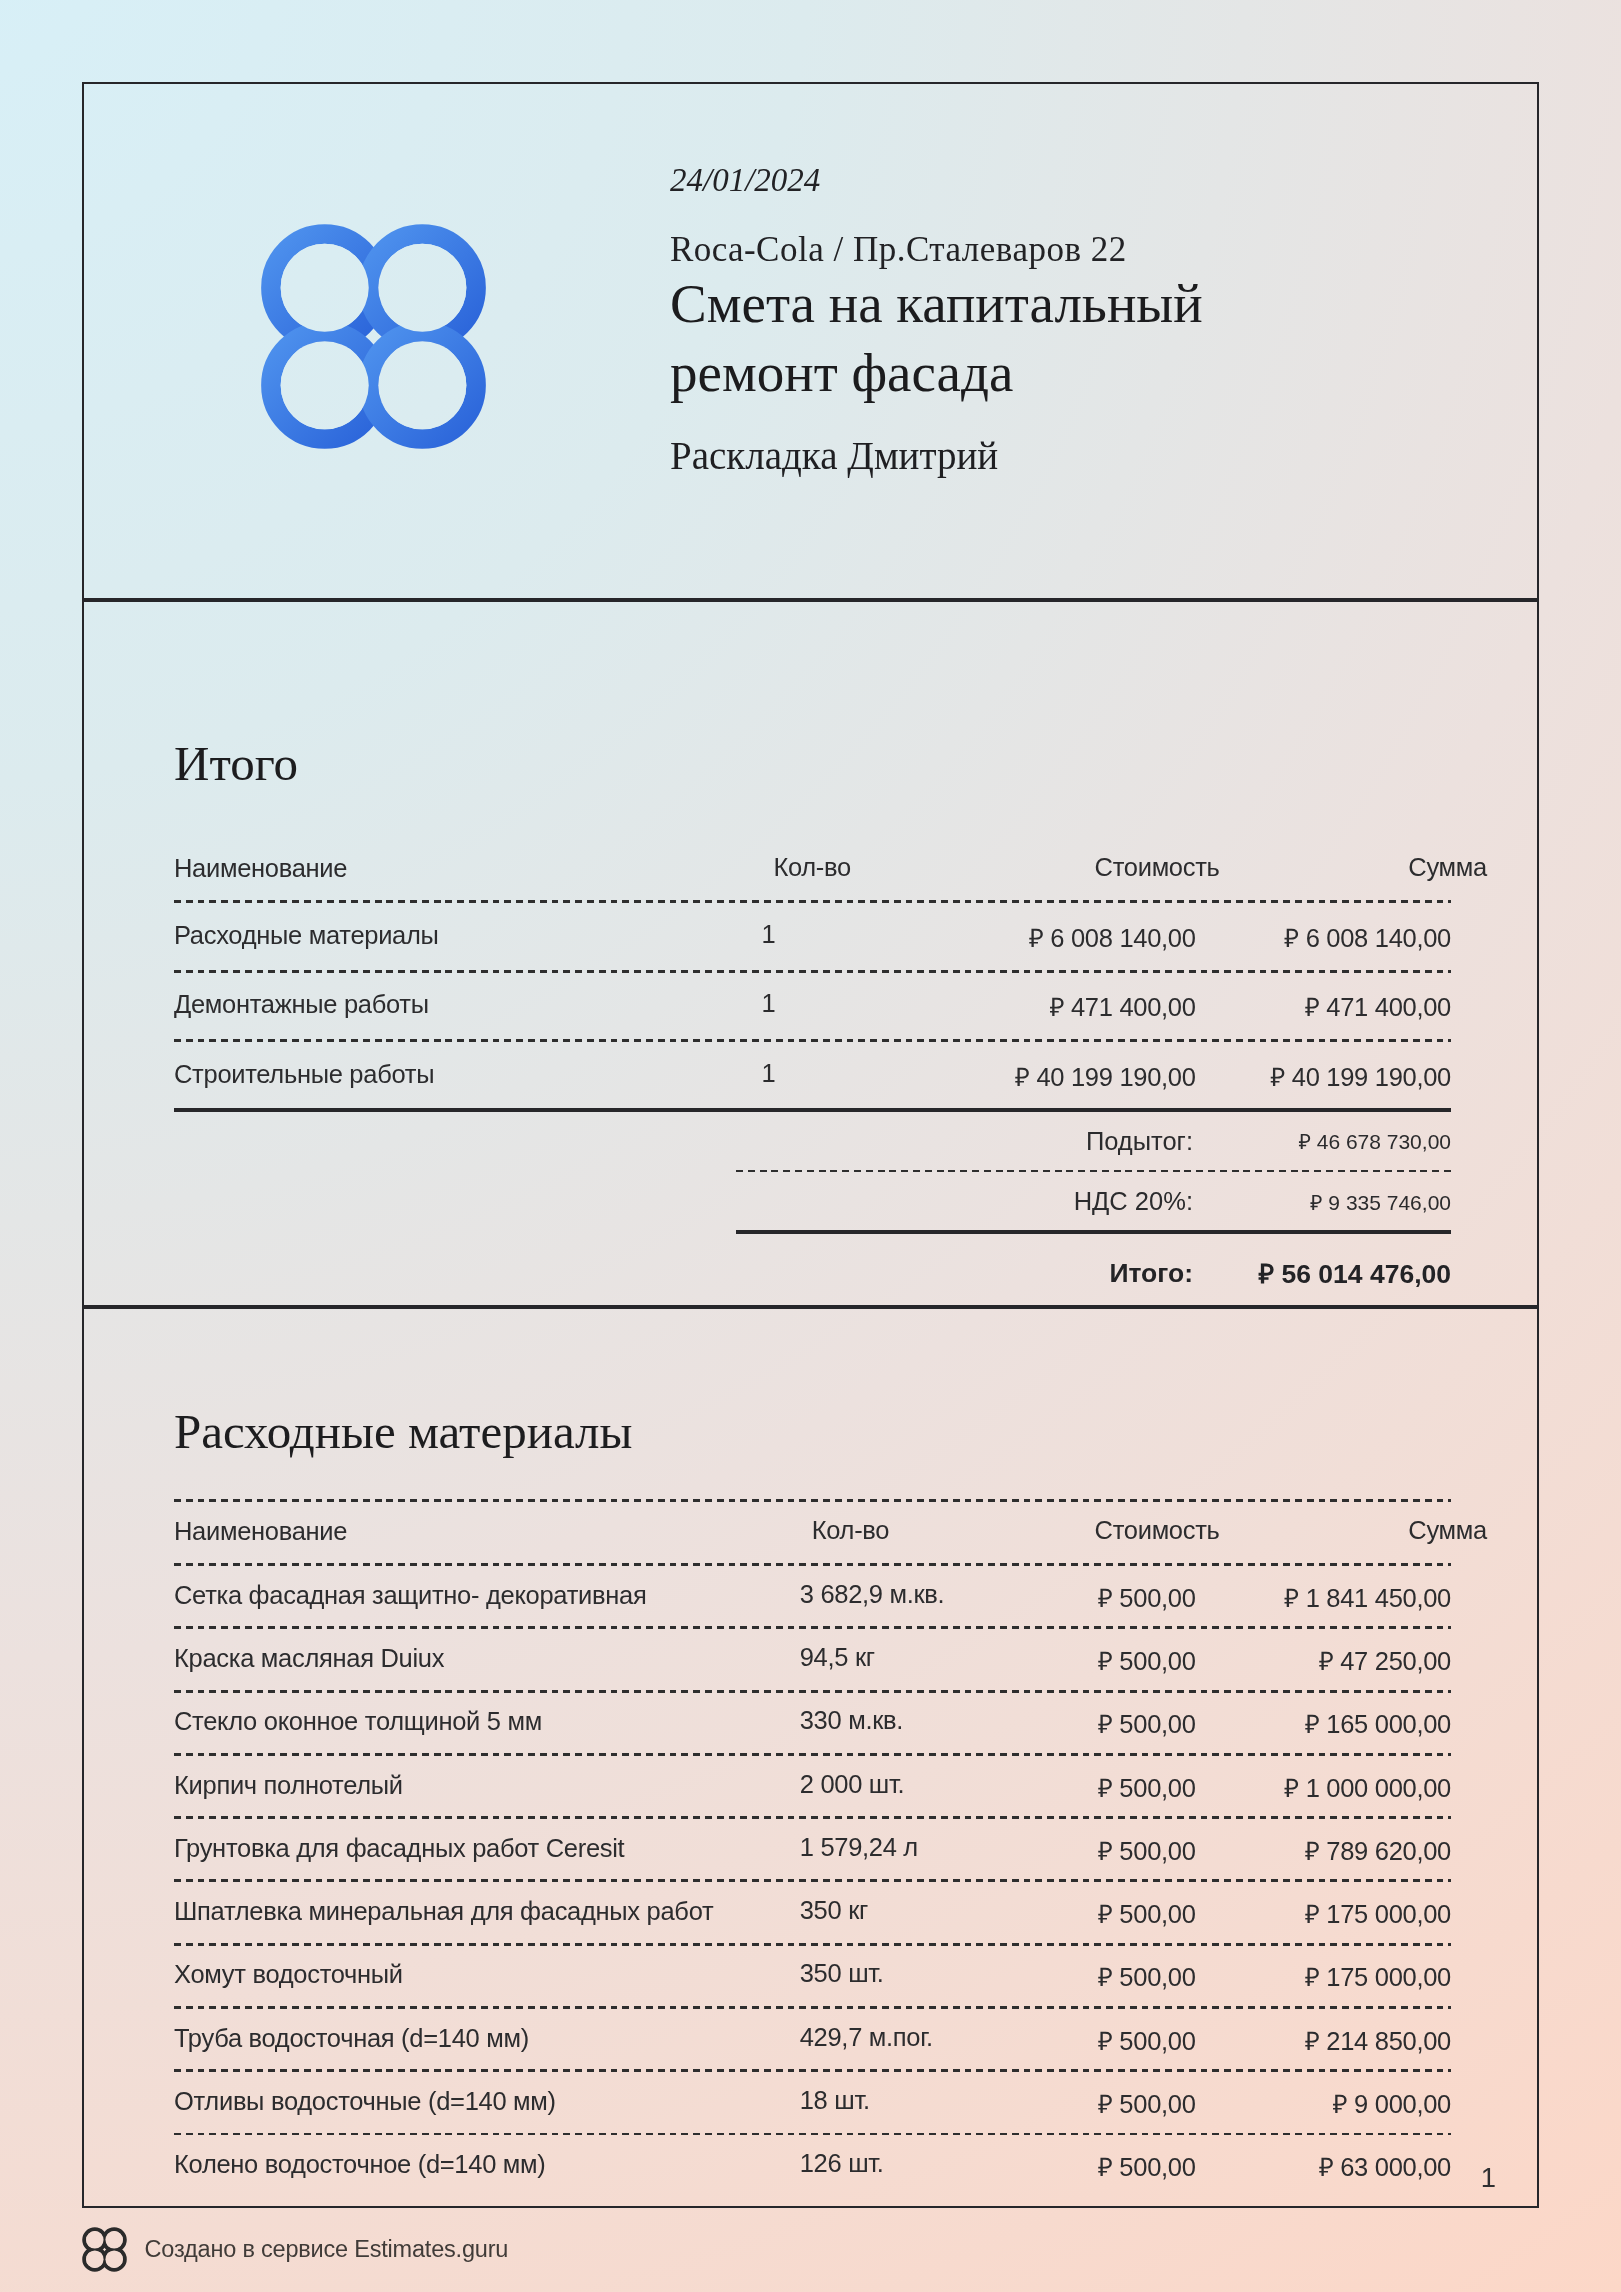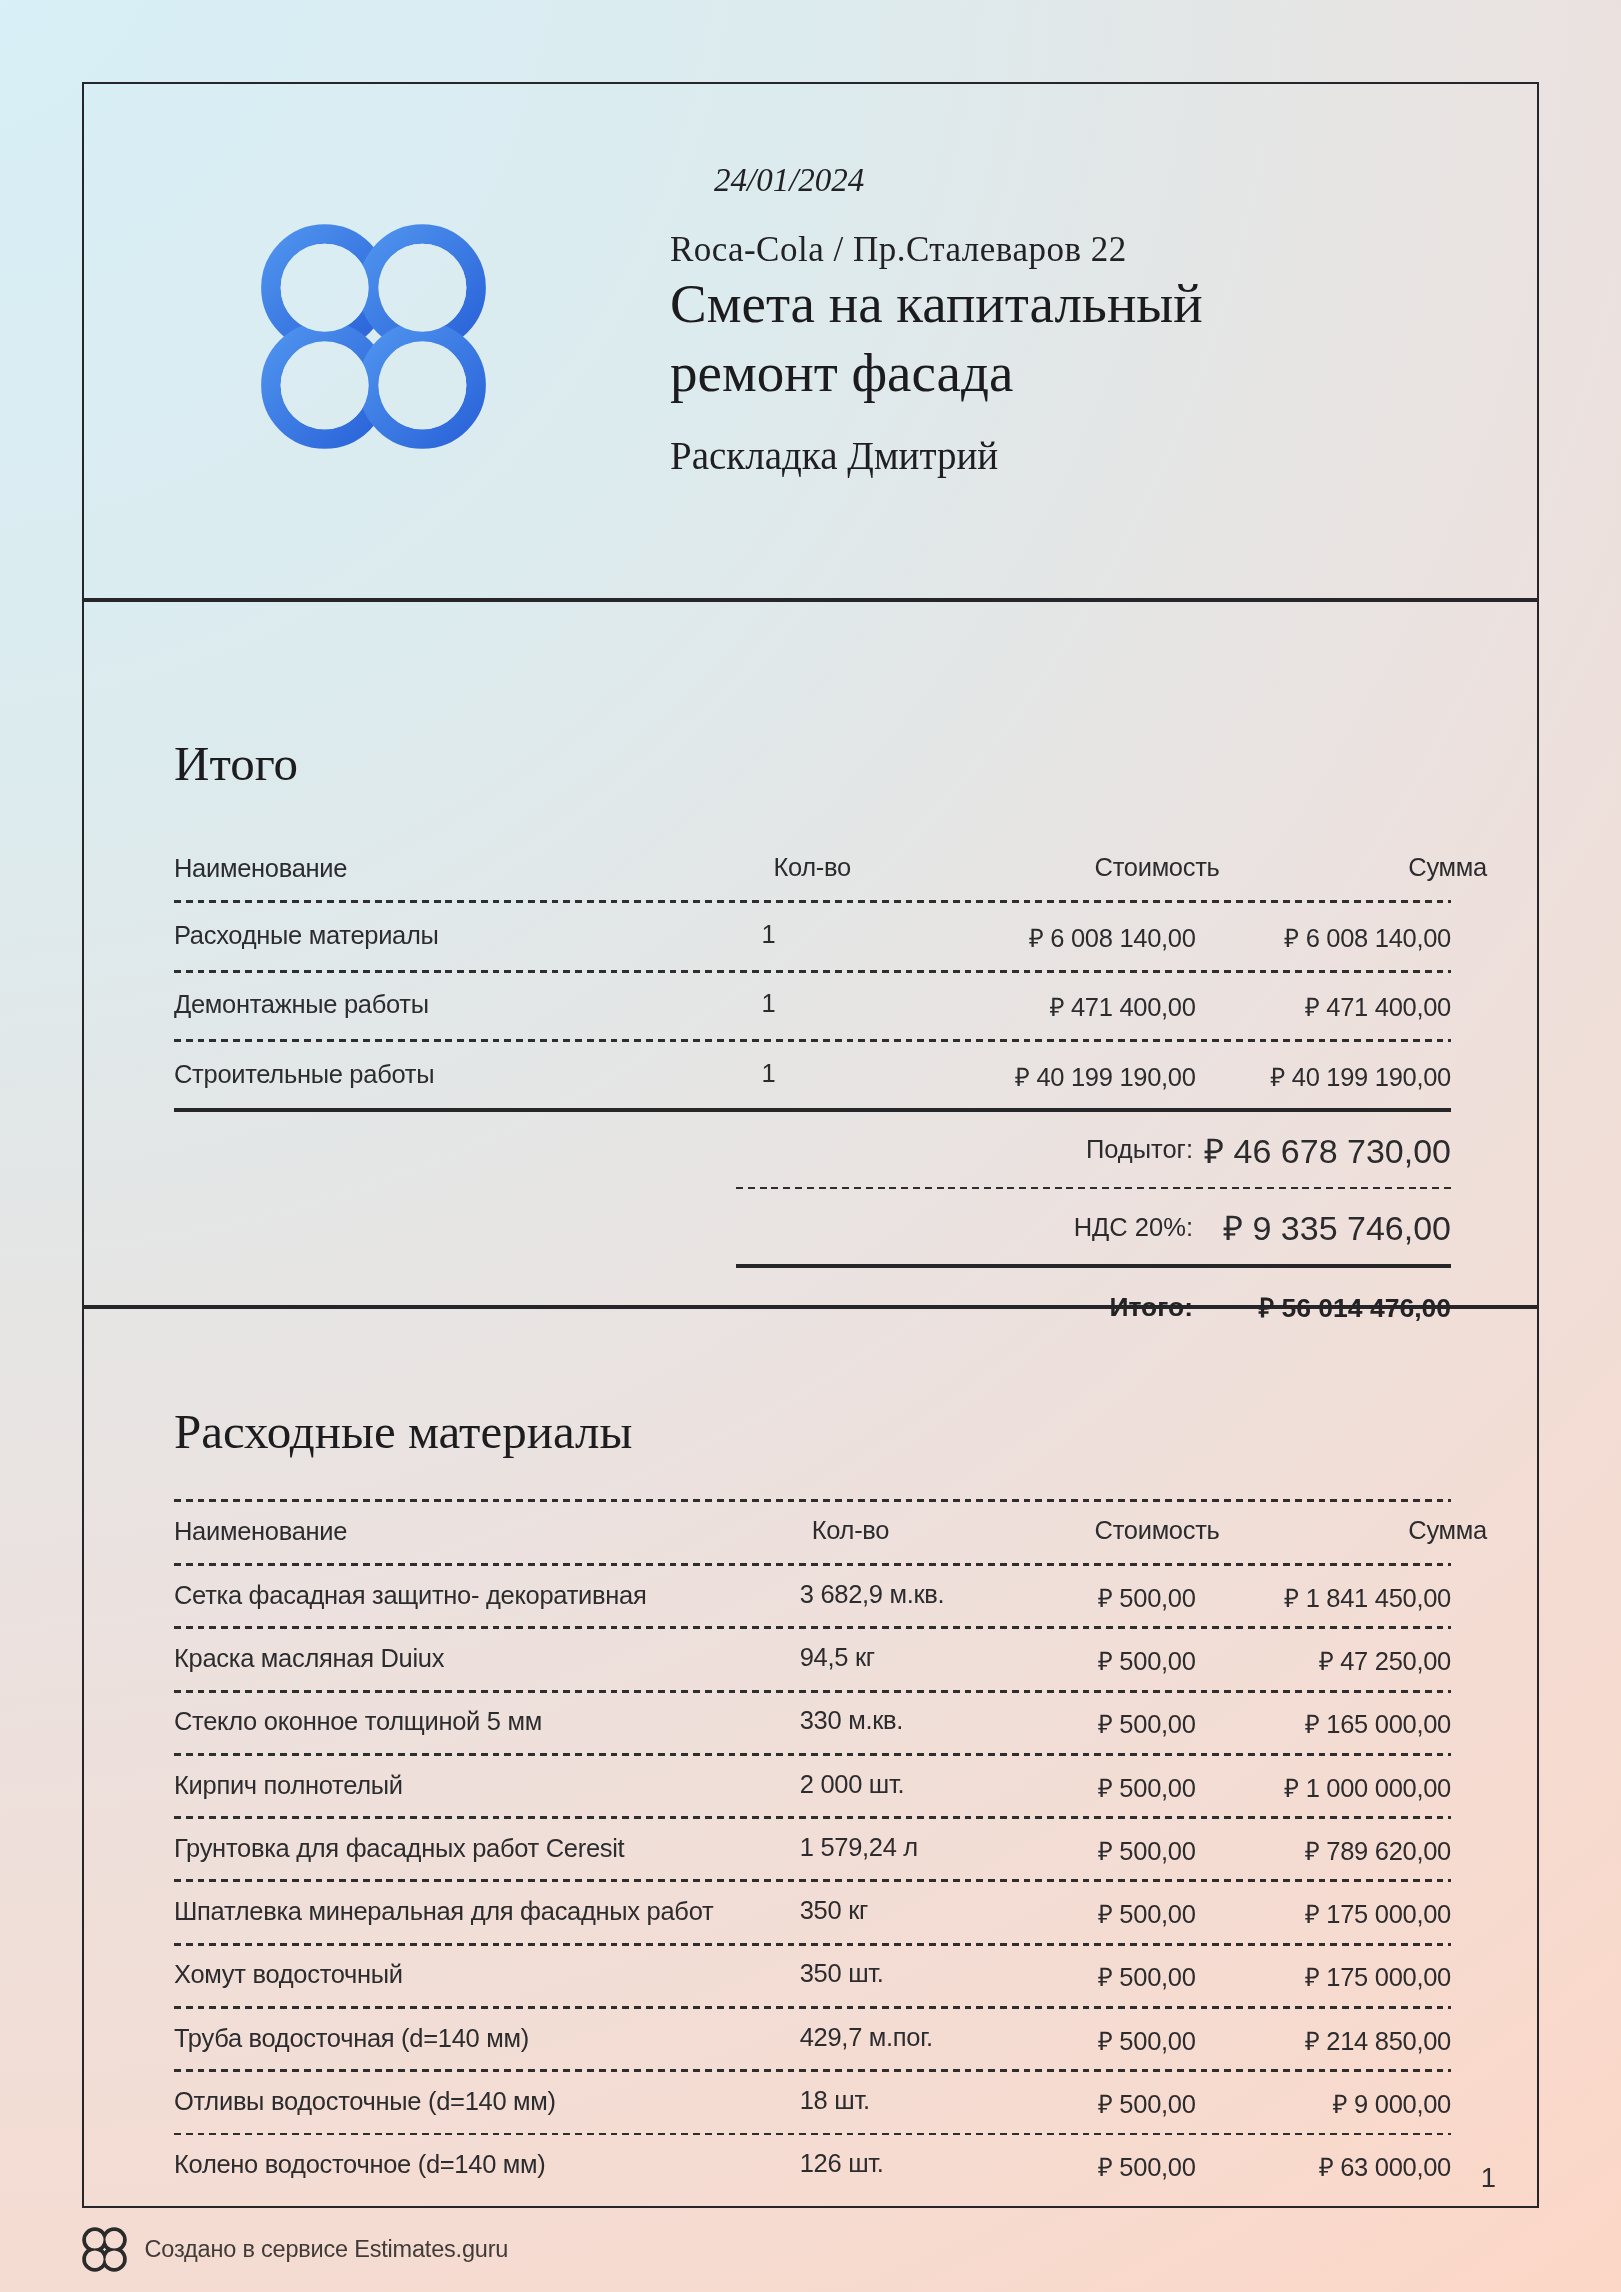--- a/index.html
+++ b/index.html
@@ -11,21 +11,21 @@
     font-family:"Liberation Sans", sans-serif;
     color:#2c2c2e;
   }
   .doc { position:absolute; left:82px; top:82px; width:1457px; }
   .box { border:2.9px solid #26262a; background:transparent; }
 
   
   .box-header { height:518px; position:relative; }
   .logo-svg { position:absolute; left:176px; top:139px; width:227px; height:227px; }
   .hdr-text { position:absolute; left:586px; top:78px; max-width:686px; }
-  .hdr-date { font-family:"Liberation Serif", serif; font-style:italic; font-size:33px; color:#222225; margin-bottom:31px;margin-left:44px; }
+  .hdr-date { font-family:"Liberation Serif", serif; font-style:italic; font-size:33px; color:#222225; margin-bottom:31px; }
   .hdr-client { font-family:"Liberation Serif", serif; font-size:35px; color:#222225; letter-spacing:0.5px; }
   .hdr-title { font-family:"Liberation Serif", serif; font-size:55px; line-height:1.25; color:#1c1c1e; margin-bottom:25.5px; }
   .hdr-manager { font-family:"Liberation Serif", serif; font-size:39px; color:#1f1f22; }
 
   
   .box-totals { height:707px; padding:86px 86px 0 90px; }
   .box-materials { height:901px; padding:94px 86px 0 90px; position:relative; }
   .section-heading { font-family:"Liberation Serif", serif; font-size:49px; font-weight:500; color:#1d1d1f; }
   .box-totals .section-heading { margin-bottom:55px;margin-top:47px; }
   .box-materials .section-heading { margin-bottom:39px; }
@@ -43,21 +43,21 @@
   .grid-t.trow .cell { padding-top:16.7px; padding-bottom:15.7px; }
   .grid-m.trow .cell { padding-top:13.7px; padding-bottom:12.7px; }
 
   .dotline { height:2.9px; background:repeating-linear-gradient(90deg,#2e2e2e 0 6.9px,transparent 6.9px 11.8px); }
   .solidline { height:3.9px; background:#27272a; }
 
   
   .subblock { margin-left:auto; width:56%; }
   .srow { display:grid; grid-template-columns:1fr 258px; align-items:center; padding:14.7px 0 13.7px 0; }
   .s-label { text-align:right; font-size:25.5px; color:#2b2b2d; }
-  .s-value { text-align:right; font-size:34px; color:#2b2b2d; white-space:nowrap; }
+  .s-value { text-align:right; font-size:21px; color:#2b2b2d; white-space:nowrap; }
   .srow-total .s-label, .srow-total .s-value { font-weight:700; font-size:26.5px; color:#232326; }
   .srow-total { padding-top:21.6px; }
 
   .page-number { position:absolute; right:41px; bottom:11.8px; font-size:27.4px; color:#2f2f31; }
 
   
   .footer { position:absolute; left:82px; top:2217px; display:flex; align-items:center; gap:17.6px; height:65px; }
   .footer-logo-svg { width:45px; height:45px; }
   .footer-text { font-size:23.5px; color:#403b38; letter-spacing:-0.2px; }
 </style>

